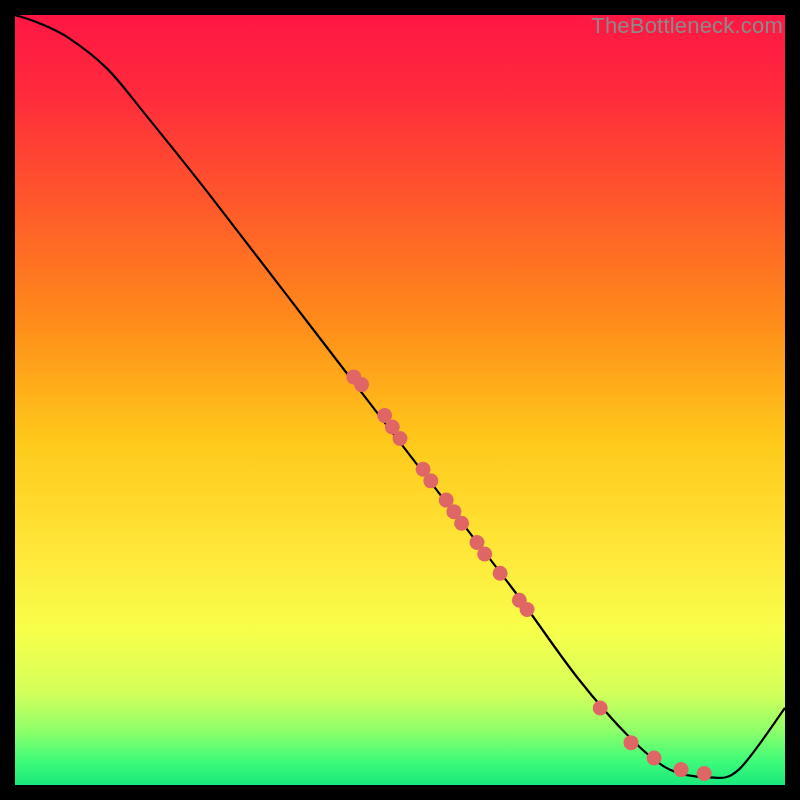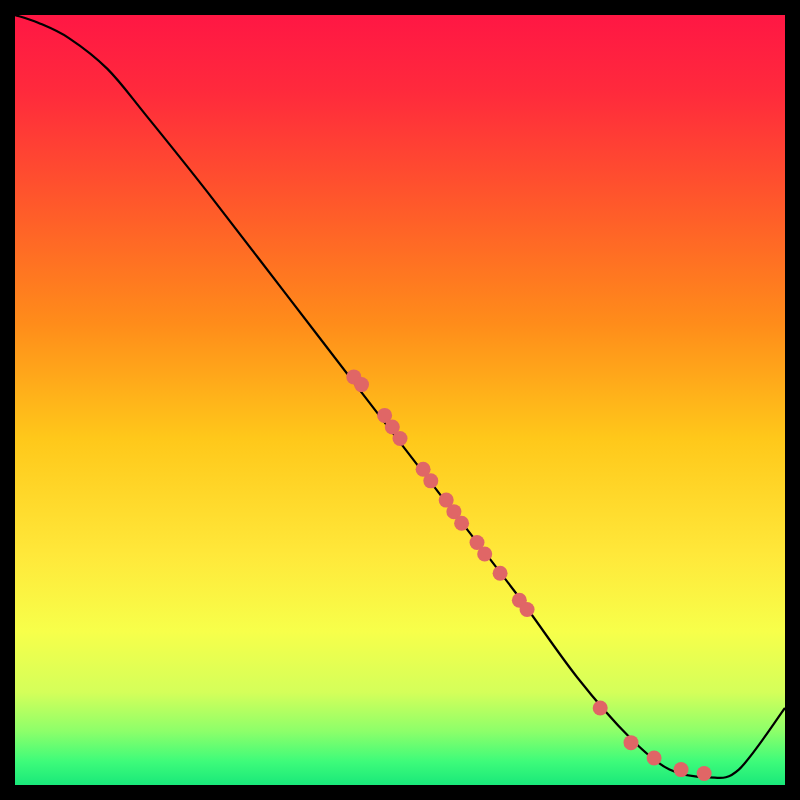--- a/index.html
+++ b/index.html
@@ -85,13 +85,14 @@
         <circle cx="504.35" cy="585.2" r="7.5" fill="#e06666"></circle>
         <circle cx="512.0500000000001" cy="594.44" r="7.5" fill="#e06666"></circle>
         <circle cx="585.2" cy="693" r="7.5" fill="#e06666"></circle>
         <circle cx="616" cy="727.65" r="7.5" fill="#e06666"></circle>
         <circle cx="639.1" cy="743.05" r="7.5" fill="#e06666"></circle>
         <circle cx="666.05" cy="754.6" r="7.5" fill="#e06666"></circle>
         <circle cx="689.15" cy="758.45" r="7.5" fill="#e06666"></circle>
       </g>
   </svg>
 
+  <div class="watermark">TheBottleneck.com</div>
 </div>
 
 </body></html>

